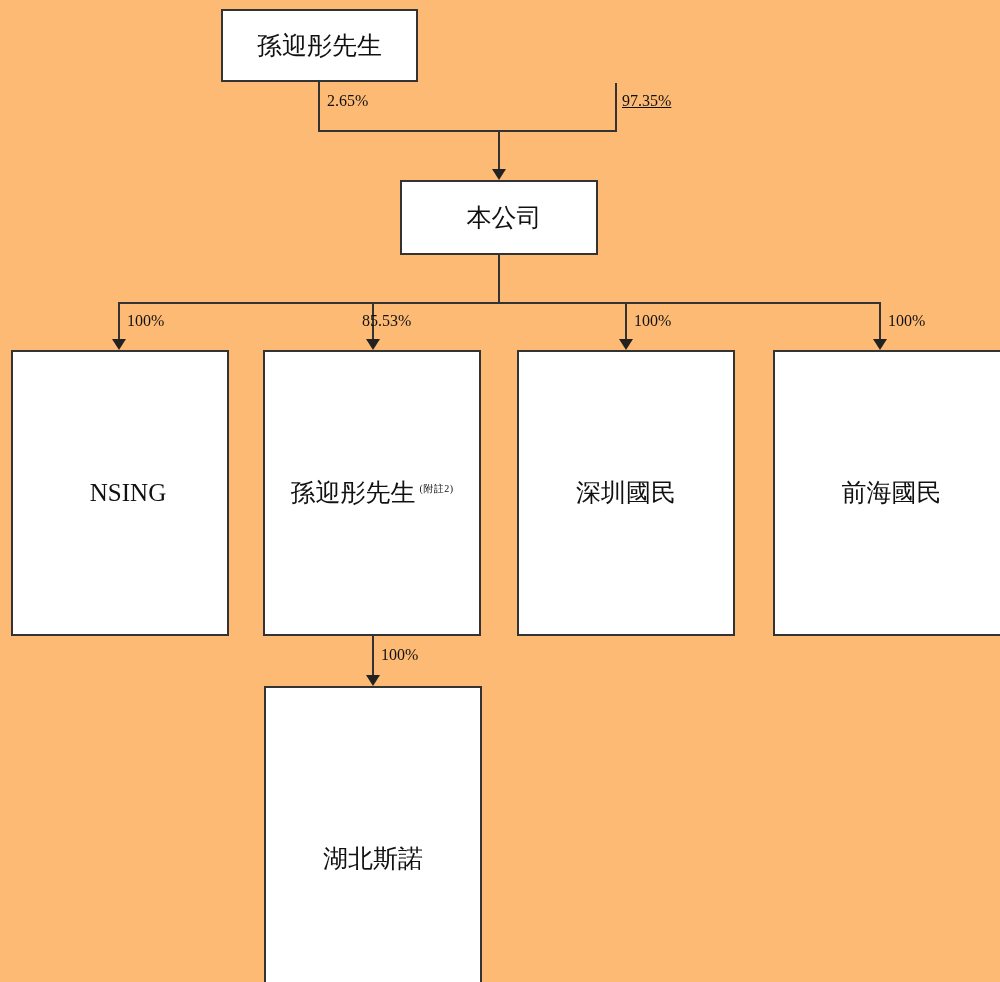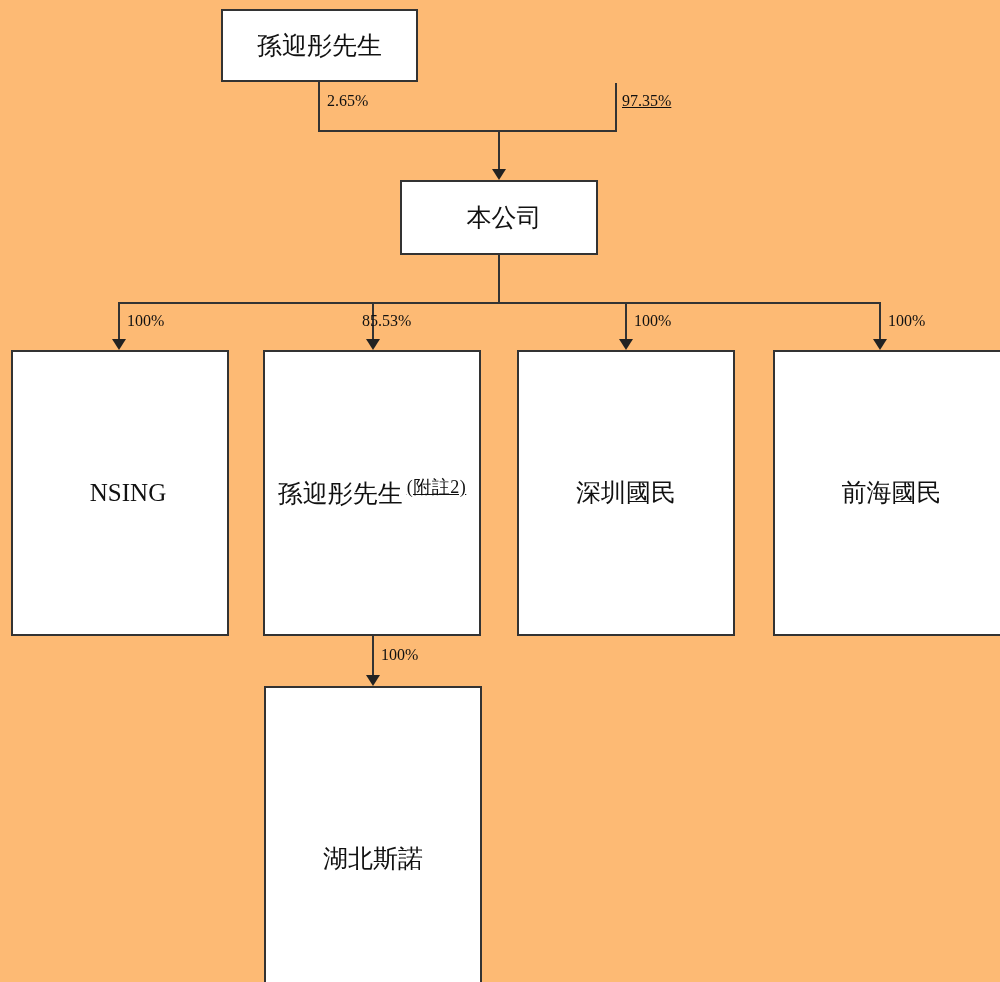--- a/index.html
+++ b/index.html
@@ -23,25 +23,24 @@
     background: #ffffff;
     display: flex;
     align-items: center;
     justify-content: center;
     text-align: center;
     font-size: 25px;
     line-height: 1.35;
     color: #111111;
   }
   .node .note-sup {
-    font-size: 18px;
+    font-size: 10px;
     vertical-align: 9px;
     margin-left: 4px;
     letter-spacing: 0.5px;
-    text-decoration: underline;
   }
   
   #node-shareholder-sun    { left: 221px; top: 9px;   width: 197px; height: 73px; }
   #node-shareholder-others { left: 455px; top: 8px;   width: 321px; height: 75px; }
   #node-company            { left: 400px; top: 180px; width: 198px; height: 75px; padding-left: 10px; }
   #node-nsing              { left: 11px;  top: 350px; width: 218px; height: 286px; padding-left: 16px; }
   #node-inner-mongolia     { left: 263px; top: 350px; width: 218px; height: 286px; }
   #node-shenzhen           { left: 517px; top: 350px; width: 218px; height: 286px; }
   #node-qianhai            { left: 773px; top: 350px; width: 237px; height: 286px; }
   #node-hubei              { left: 264px; top: 686px; width: 218px; height: 346px; }

